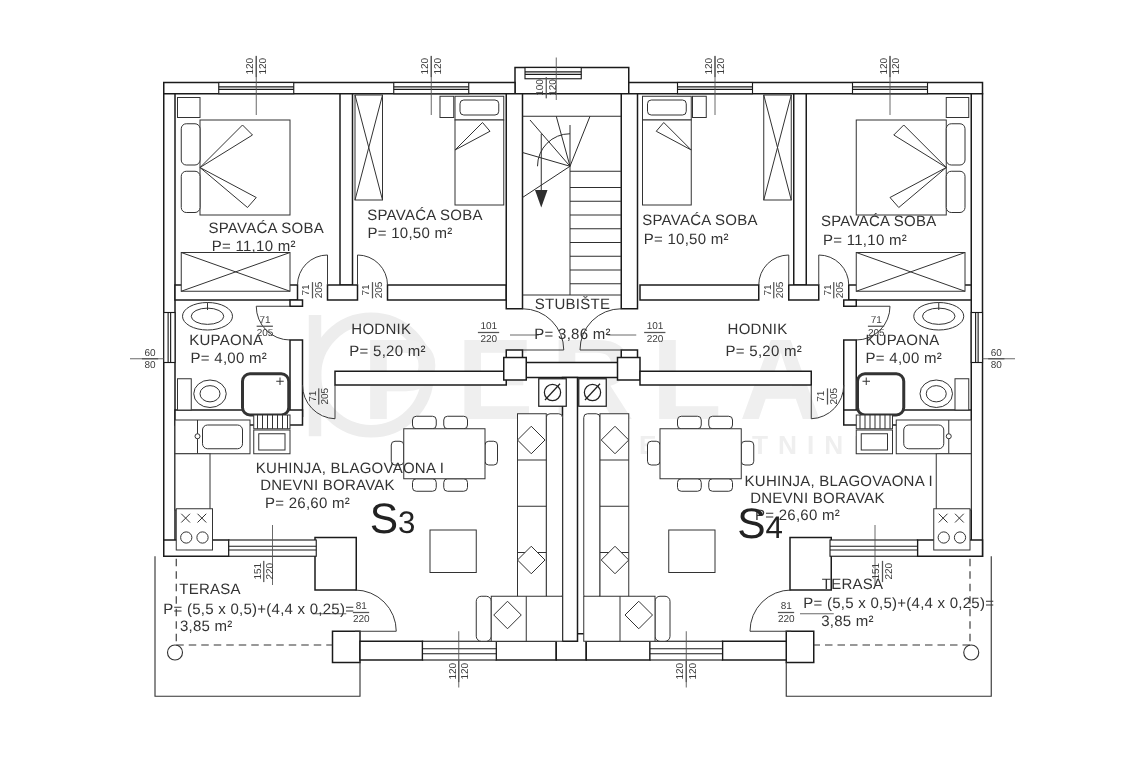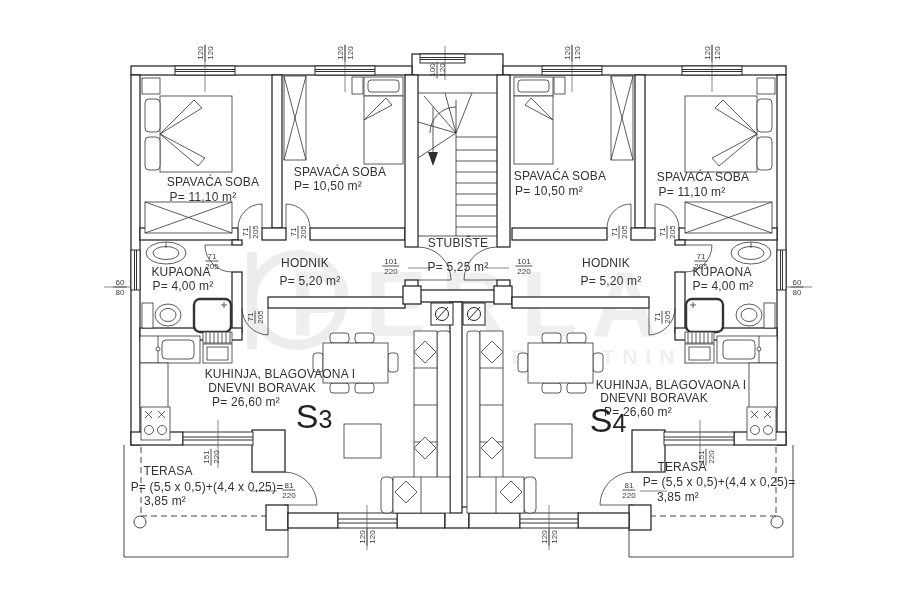--- a/index.html
+++ b/index.html
@@ -448,21 +448,21 @@
   <div class="lbl" style="left:183px;top:286px">P= 4,00 m²</div>
   <div class="lbl" style="left:722px;top:272px">KUPAONA</div>
   <div class="lbl" style="left:723px;top:286px">P= 4,00 m²</div>
 
   <div class="lbl" style="left:305px;top:263px">HODNIK</div>
   <div class="lbl" style="left:310px;top:281px">P= 5,20 m²</div>
   <div class="lbl" style="left:606px;top:263px">HODNIK</div>
   <div class="lbl" style="left:611px;top:281px">P= 5,20 m²</div>
 
   <div class="lbl" style="left:458px;top:243px">STUBIŠTE</div>
-  <div class="lbl" style="left:458px;top:267px">P= 5,25 m²</div>
+  <div class="lbl" style="left:458px;top:267px">P= 3,86 m²</div>
 
   <div class="lbl" style="left:280px;top:374px">KUHINJA, BLAGOVAONA I</div>
   <div class="lbl" style="left:262px;top:388px">DNEVNI BORAVAK</div>
   <div class="lbl" style="left:246px;top:402px">P= 26,60 m²</div>
   <div class="lbl" style="left:671px;top:385px">KUHINJA, BLAGOVAONA I</div>
   <div class="lbl" style="left:654px;top:398px">DNEVNI BORAVAK</div>
   <div class="lbl" style="left:638px;top:412px">P= 26,60 m²</div>
 
   <div class="unit" style="left:314px;top:416px"><span class="s">S</span><span class="n">3</span></div>
   <div class="unit" style="left:608px;top:420px"><span class="s">S</span><span class="n">4</span></div>

